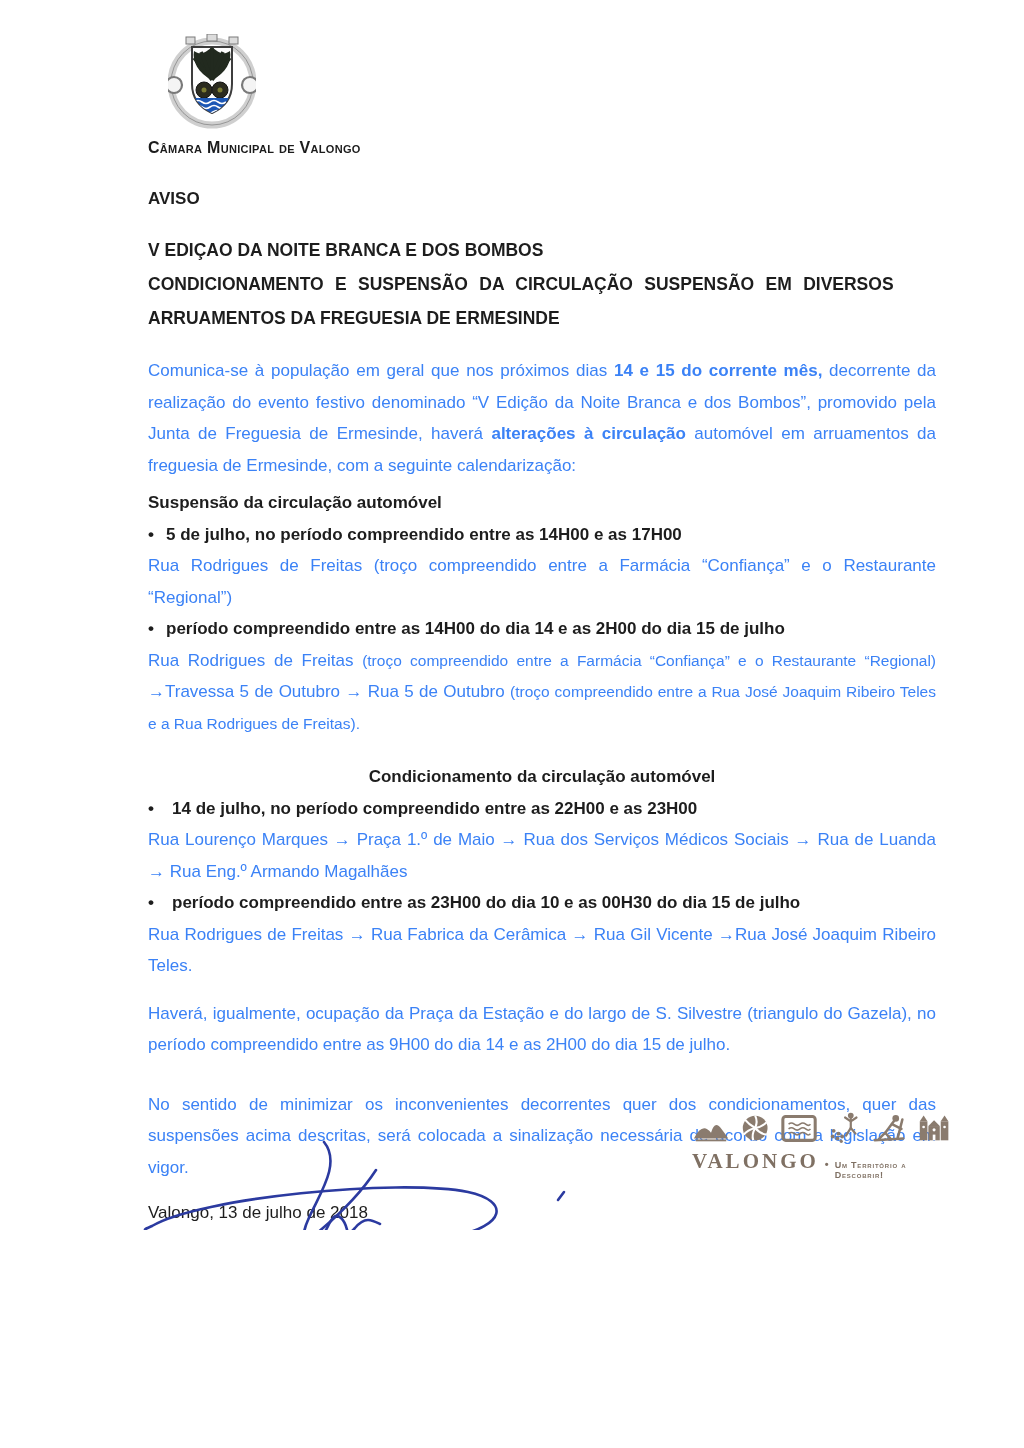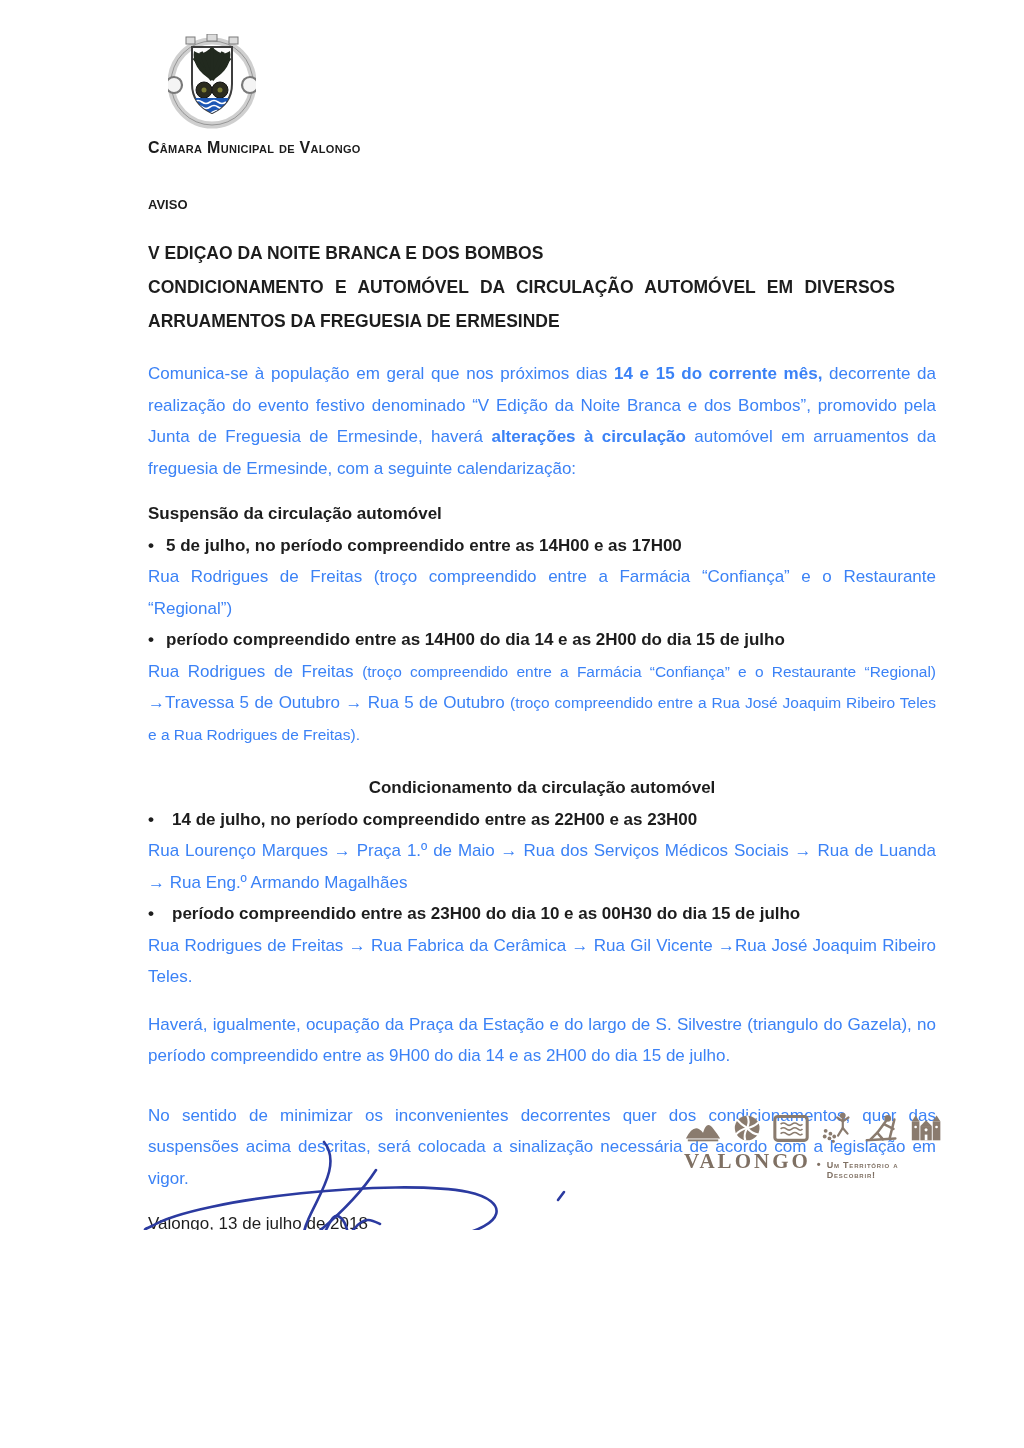--- a/index.html
+++ b/index.html
@@ -9,46 +9,46 @@
     font-family:"Liberation Sans", sans-serif; color:#1d1d1d; overflow:hidden;
   }
   .content { position:absolute; left:148px; top:0; width:788px; }
 
   .crest { margin:34px 0 0 20px; display:block; }
 
   .org-name {
     margin-top:10px; font-variant:small-caps; font-weight:600;
     font-size:16px; letter-spacing:.3px; color:#1b1b1b;
   }
-  .doc-type { margin-top:40px; font-weight:bold; font-size:13px; }
+  .doc-type { margin-top:32px; font-weight:bold; font-size:17px; }
 
   .title-block { margin-top:24px; font-weight:bold; font-size:17.5px; line-height:34px; }
   .title-just { word-spacing:6.5px; }
 
   p.body, .route {
     font-size:17px; line-height:31.5px; text-align:justify; color:#3b82f6;
   }
   .intro { margin-top:20px; }
-  .sec-heading { font-weight:bold; font-size:17px; line-height:31.5px; margin-top:14px; }
+  .sec-heading { font-weight:bold; font-size:17px; line-height:31.5px; margin-top:6px; }
   .sec-heading.cond { margin-top:22px;text-align:center; }
   .bullet-line { font-weight:bold; font-size:17px; line-height:31.5px; }
   .bullet-mark { display:inline-block; width:18px; }
   .bullet-mark.wide { width:24px; }
   .small-run { font-size:15.5px; }
   .note-occupation { margin-top:16px; }
   .note-signage { margin-top:28px; }
 
   .place-date { margin-top:20px; font-size:17px; }
   .signer { margin-top:44px; font-size:17px; line-height:22px; }
   .dispatch { font-size:13.5px; line-height:20px; color:#222; }
 
   .signature-svg { position:absolute; left:138px; top:1134px; pointer-events:none; }
 
   .footer {
-    position:absolute; right:80px; bottom:50px; text-align:left; width:260px;
+    position:absolute; right:72px; bottom:50px; text-align:left; width:260px;
   }
   .footer-icons { display:flex; align-items:flex-end; gap:9px; justify-content:space-between; }
   .footer-word { margin-top:4px; display:flex; align-items:baseline; gap:6px; }
   .brand {
     font-family:"Liberation Serif", serif; font-weight:bold; font-size:21px;
     letter-spacing:3px; color:#7f7063;
   }
   .tagline {
     font-size:9px; font-weight:bold; letter-spacing:.8px; color:#7f7063;
     font-variant:small-caps;
@@ -86,21 +86,21 @@
         <path d="M29 78 q4 -3 8 0 t8 0 t8 0" stroke="#ffffff" stroke-width="1.6" fill="none"></path>
       </g>
     </svg>
 
     <div class="org-name">Câmara Municipal de Valongo</div>
 
     <div class="doc-type">AVISO</div>
 
     <div class="title-block">
       <div>V EDIÇAO DA NOITE BRANCA E DOS BOMBOS</div>
-      <div class="title-just">CONDICIONAMENTO E AUTOMÓVEL DA CIRCULAÇÃO AUTOMÓVEL EM DIVERSOS</div>
+      <div class="title-just">CONDICIONAMENTO E SUSPENSÃO DA CIRCULAÇÃO SUSPENSÃO EM DIVERSOS</div>
       <div>ARRUAMENTOS DA FREGUESIA DE ERMESINDE</div>
     </div>
 
     <p class="body intro"><span>Comunica-se à população em geral que nos próximos dias </span><b>14 e 15 do corrente mês,</b><span> decorrente da realização do evento festivo denominado “V Edição da Noite Branca e dos Bombos”, promovido pela Junta de Freguesia de Ermesinde, haverá </span><b>alterações à circulação</b><span> automóvel em arruamentos da freguesia de Ermesinde, com a seguinte calendarização:</span></p>
 
     <div class="sec-heading">Suspensão da circulação automóvel</div>
 
     <div class="bullet-line"><span class="bullet-mark">•</span><span>5 de julho, no período compreendido entre as 14H00 e as 17H00</span></div>
     <p class="route">Rua Rodrigues de Freitas (troço compreendido entre a Farmácia “Confiança” e o Restaurante “Regional”)</p>
 

